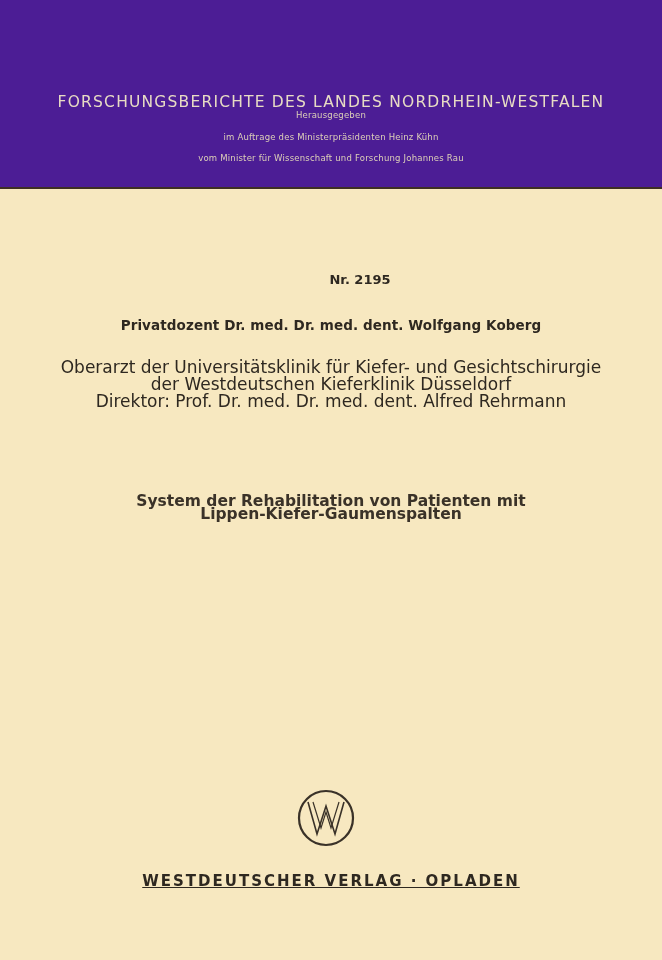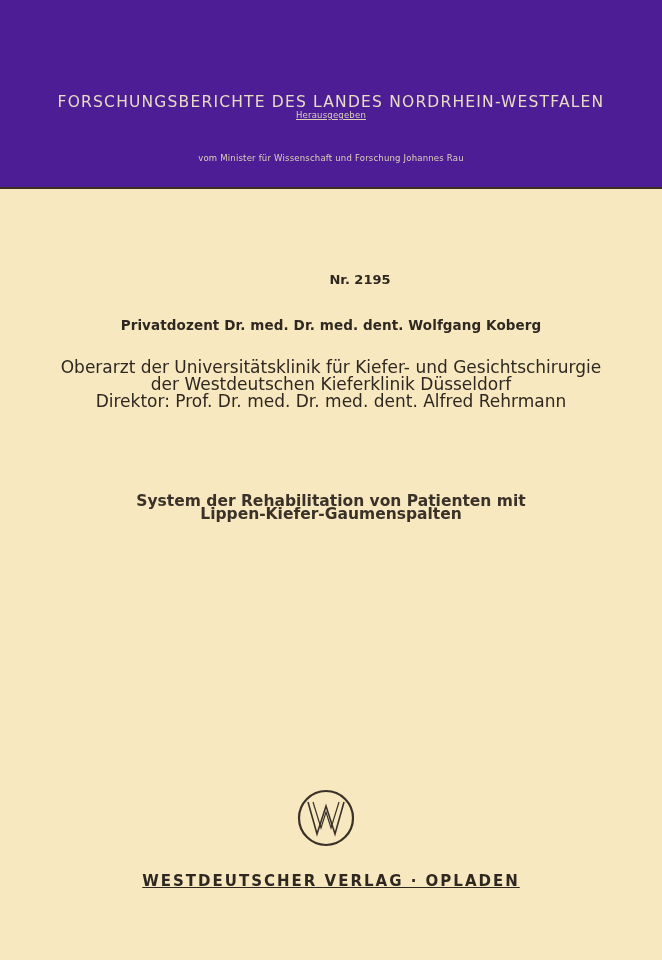--- a/index.html
+++ b/index.html
@@ -21,21 +21,21 @@
   }
   .hdr-line {
     position: absolute; left: 0; width: 662px; text-align: center;
     color: #ddd0b8; font-size: 8.5px; letter-spacing: 0.2px;
   }
   .h1 { top: 132px; }
   .h2 { top: 152px; }
   .h3 { top: 172px; }
   .header-band .h3 { top: 153px; }
   .header-band .h2 { top: 132px; }
-  .header-band .h1 { top: 110px; text-decoration: underline; }
+  .header-band .h1 { top: 110px; }
 
   .text { position: absolute; left: 0; width: 662px; text-align: center; color: #2e2820; }
   .nr { top: 272px; font-size: 13px; font-weight: bold; padding-left: 29px; }
   .author { top: 317px; font-size: 13.5px; font-weight: bold; letter-spacing: 0.1px; }
   .aff { font-size: 17px; font-weight: normal; }
   .aff1 { top: 357px; }
   .aff2 { top: 374px; }
   .aff3 { top: 391px; }
   .title { font-size: 15.5px; font-weight: bold; color: #3a3228; }
   .t1 { top: 492px; }
@@ -48,20 +48,21 @@
     position: absolute; top: 872px; left: 0; width: 662px; text-align: center;
     color: #2e2820; font-size: 15px; letter-spacing: 2px; font-weight: bold; text-decoration: underline;
   }
 </style>
 </head>
 <body>
 
 <div class="header-band">
   <div class="series-title">FORSCHUNGSBERICHTE DES LANDES NORDRHEIN-WESTFALEN</div>
   <div class="hdr-line h1">Herausgegeben</div>
+  <div class="hdr-line h2">im Auftrage des Ministerpräsidenten Heinz Kühn</div>
   <div class="hdr-line h3">vom Minister für Wissenschaft und Forschung Johannes Rau</div>
 </div>
 
 <div class="text nr">Nr. 2195</div>
 <div class="text author">Privatdozent Dr. med. Dr. med. dent. Wolfgang Koberg</div>
 <div class="text aff aff1">Oberarzt der Universitätsklinik für Kiefer- und Gesichtschirurgie</div>
 <div class="text aff aff2">der Westdeutschen Kieferklinik Düsseldorf</div>
 <div class="text aff aff3">Direktor: Prof. Dr. med. Dr. med. dent. Alfred Rehrmann</div>
 
 <div class="text title t1">System der Rehabilitation von Patienten mit</div>

